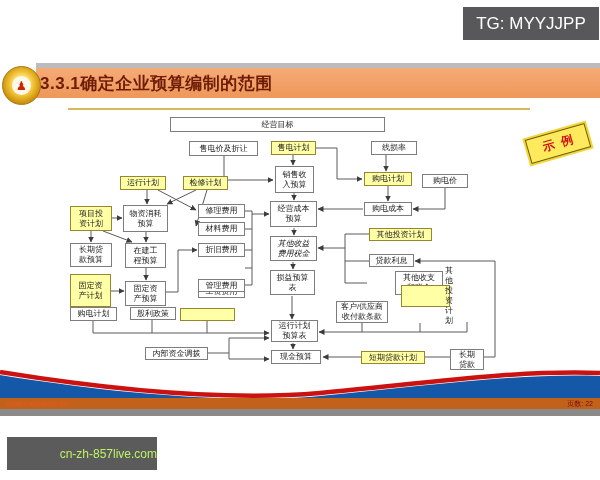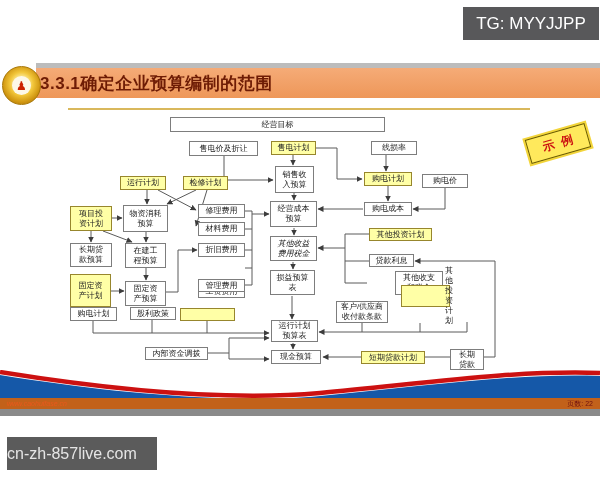--- a/index.html
+++ b/index.html
@@ -33,21 +33,21 @@
   
   .wave{position:absolute;left:0;top:370px;width:600px;height:28px;}
   .foot-orange{position:absolute;left:0;top:398px;width:600px;height:11px;background:#c2611a;
                display:flex;align-items:center;justify-content:space-between;box-sizing:border-box;
                padding:0 7px;}
   .foot-site{font-size:7px;font-style:italic;color:#f0561c;opacity:0.85;}
   .foot-page{font-size:7px;color:#6e1010;}
   .foot-gray{position:absolute;left:0;top:409px;width:600px;height:7px;background:#8a8a8a;}
   
   .wm-box{position:absolute;left:7px;top:437px;width:150px;height:33px;background:#5b5b5b;
-          color:#e5e5e5;font-size:16px;display:flex;align-items:center;justify-content:flex-start;}
+          color:#bef264;font-size:12px;display:flex;align-items:center;justify-content:flex-end;}
 </style>
 </head>
 <body>
 
 <div class="page">
 
   <div class="tg-box">
     <span>TG: MYYJJPP</span>
   </div>
 

